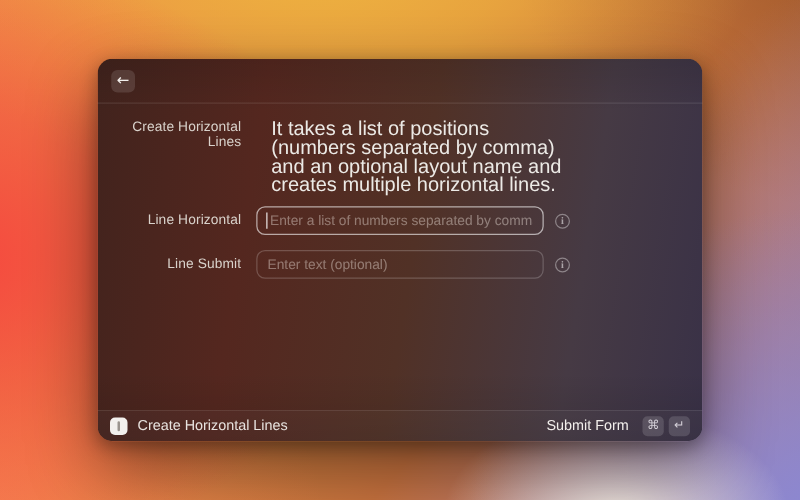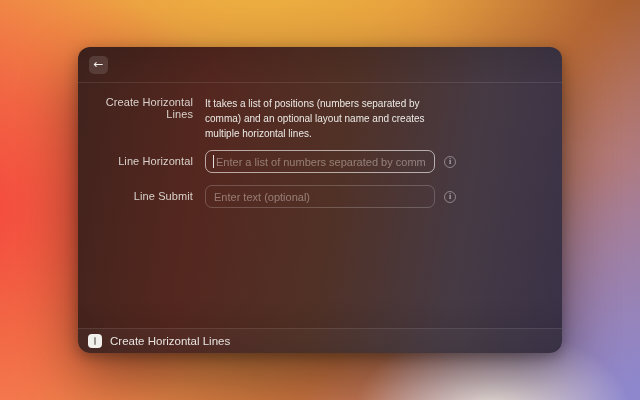--- a/index.html
+++ b/index.html
@@ -50,22 +50,22 @@
   
   .form-area { flex: 1 1 auto; padding-top: 13px; }
   .form-row { display: flex; align-items: flex-start; margin-bottom: 12px; }
   .form-label {
     width: 115px; flex: 0 0 115px; text-align: right; padding-top: 1px;
     font-size: 11px; font-weight: 500; color: #d9d2cb; letter-spacing: 0.1px;
   }
   .row-desc .form-label { padding-top: 0; }
   .field-col { margin-left: 12px; display: flex; align-items: center; }
   .description {
-    margin-left: 12px; max-width: 238px;
-    font-size: 10px; line-height: 15px; color: #eceae6;
+    margin-left: 24px; max-width: 238px;
+    font-size: 16px; line-height: 15px; color: #eceae6;
   }
   .row-desc { margin-bottom: 9px; }
 
   .input-wrap { position: relative; display: flex; align-items: center; }
   .text-input {
     width: 230px; height: 23px;
     background: transparent; outline: none;
     border: 1px solid rgba(255,255,255,0.20);
     border-radius: 7px;
     color: #f0ede9; font-size: 11px; padding: 0 8px;
@@ -155,16 +155,21 @@
 
     </div>
 
     <div class="win-footer">
       <div class="footer-left">
         <span class="cmd-icon">
           <span class="cmd-icon-bar"></span>
         </span>
         <span class="footer-command-name">Create Horizontal Lines</span>
       </div>
+      <div class="footer-right">
+        <span class="submit-label">Submit Form</span>
+        <span class="keycap">⌘</span>
+        <span class="keycap">↵</span>
+      </div>
     </div>
 
   </div>
 </div>
 
 </body></html>

